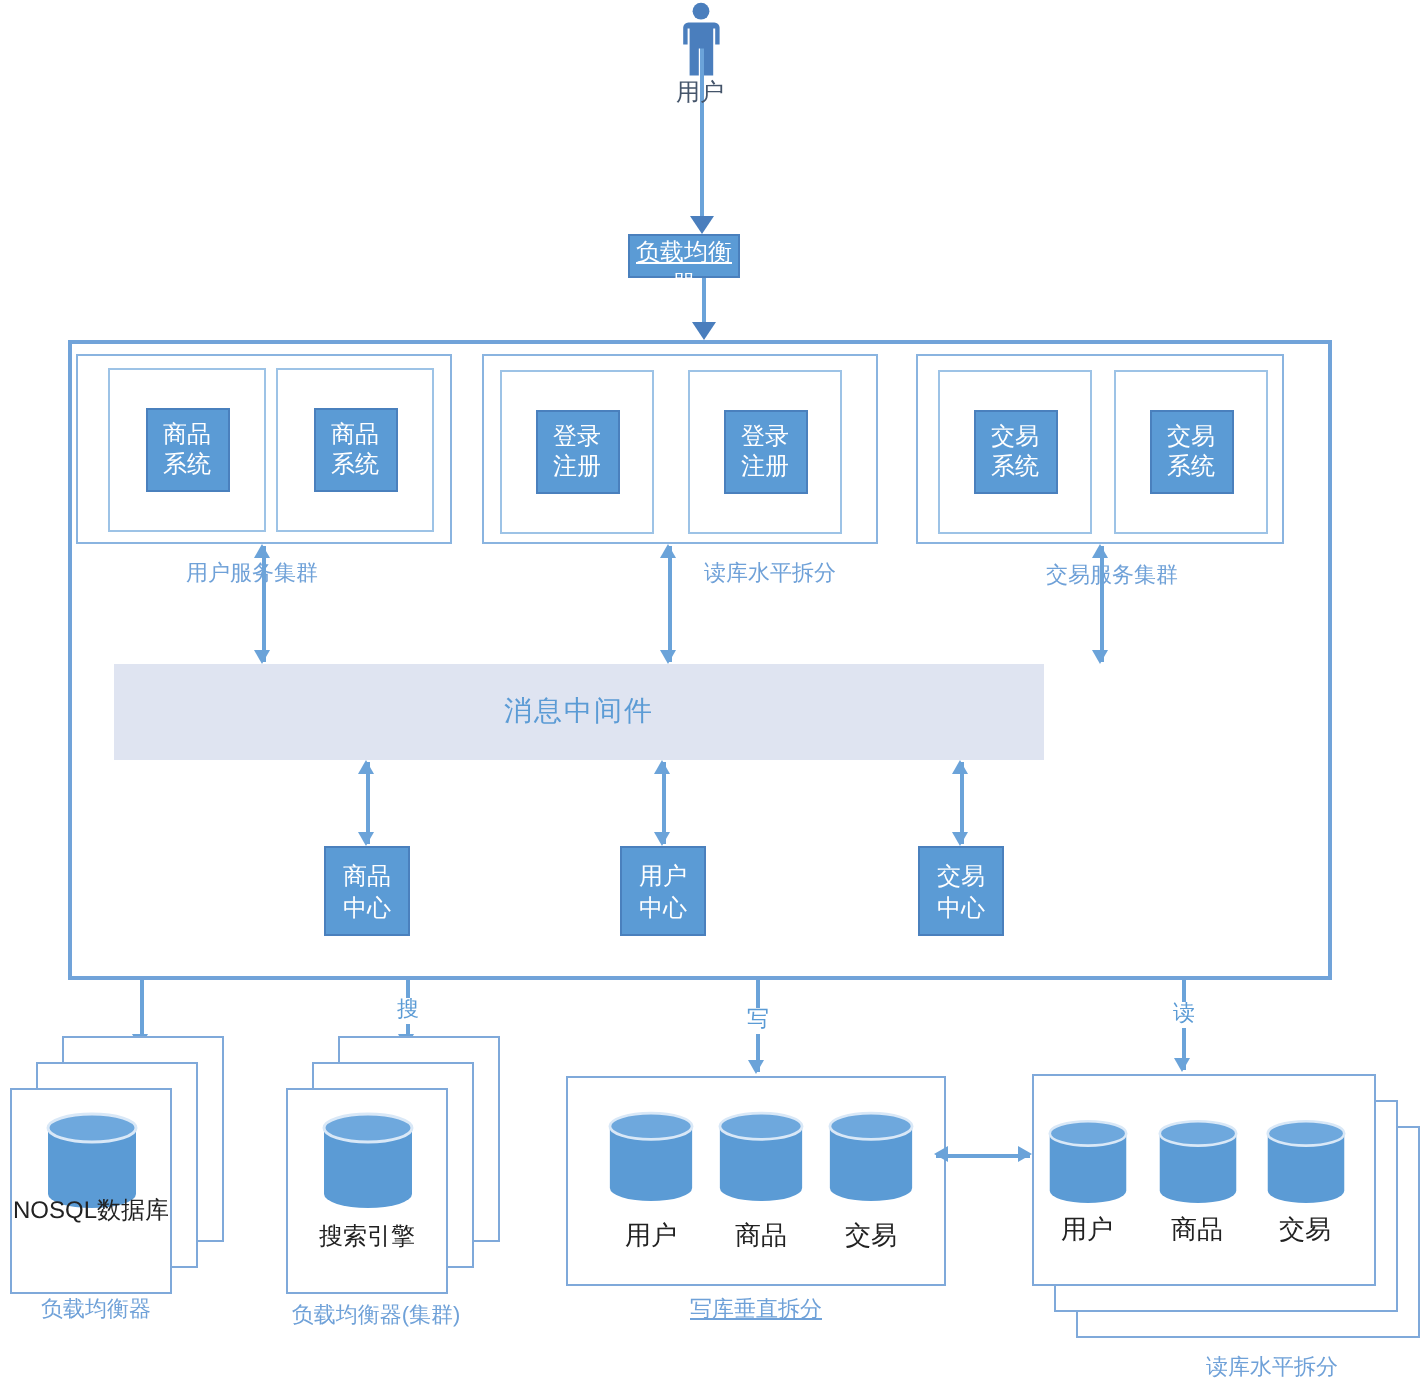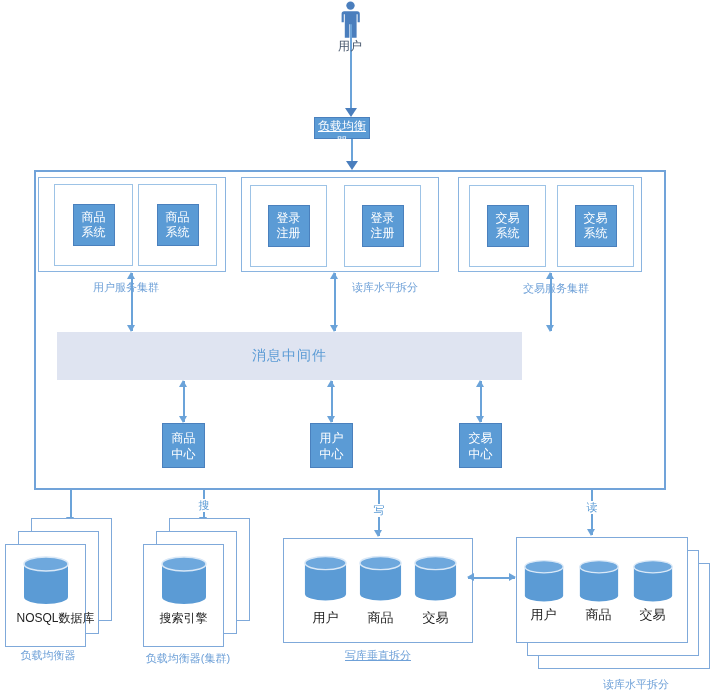--- a/index.html
+++ b/index.html
@@ -137,21 +137,21 @@
     </div>
   <div class="flowlabel" style="left:584px;top:501px;width:14px;">读</div>
 
   <div class="layer" style="left:31px;top:518px;width:81px;height:103px;"></div>
   <div class="layer" style="left:18px;top:531px;width:81px;height:103px;"></div>
   <div class="layer" style="left:5px;top:544px;width:81px;height:103px;"></div>
   <svg class="cylsvg" style="left:23px;top:556px;" width="46" height="50" viewBox="0 0 46 50">
     <path d="M1 8 v33 a22 7 0 0 0 44 0 v-33" fill="#5b9bd5"></path>
     <ellipse cx="23" cy="8" rx="22" ry="7" fill="#6ea8dd" stroke="#d9e8f7" stroke-width="1.5"></ellipse>
   </svg>
-  <div class="dbname" style="left:5px;top:611px;width:81px;margin-left:10px;">NOSQL数据库</div>
+  <div class="dbname" style="left:5px;top:598px;width:81px;">NOSQL数据库</div>
   <div class="bluelabel" style="left:8px;top:649px;width:80px;">负载均衡器</div>
 
   <div class="layer" style="left:169px;top:518px;width:81px;height:103px;"></div>
   <div class="layer" style="left:156px;top:531px;width:81px;height:103px;"></div>
   <div class="layer" style="left:143px;top:544px;width:81px;height:103px;"></div>
   <svg class="cylsvg" style="left:161px;top:556px;" width="46" height="50" viewBox="0 0 46 50">
     <path d="M1 8 v33 a22 7 0 0 0 44 0 v-33" fill="#5b9bd5"></path>
     <ellipse cx="23" cy="8" rx="22" ry="7" fill="#6ea8dd" stroke="#d9e8f7" stroke-width="1.5"></ellipse>
   </svg>
   <div class="dbname" style="left:143px;top:611px;width:81px;">搜索引擎</div>

